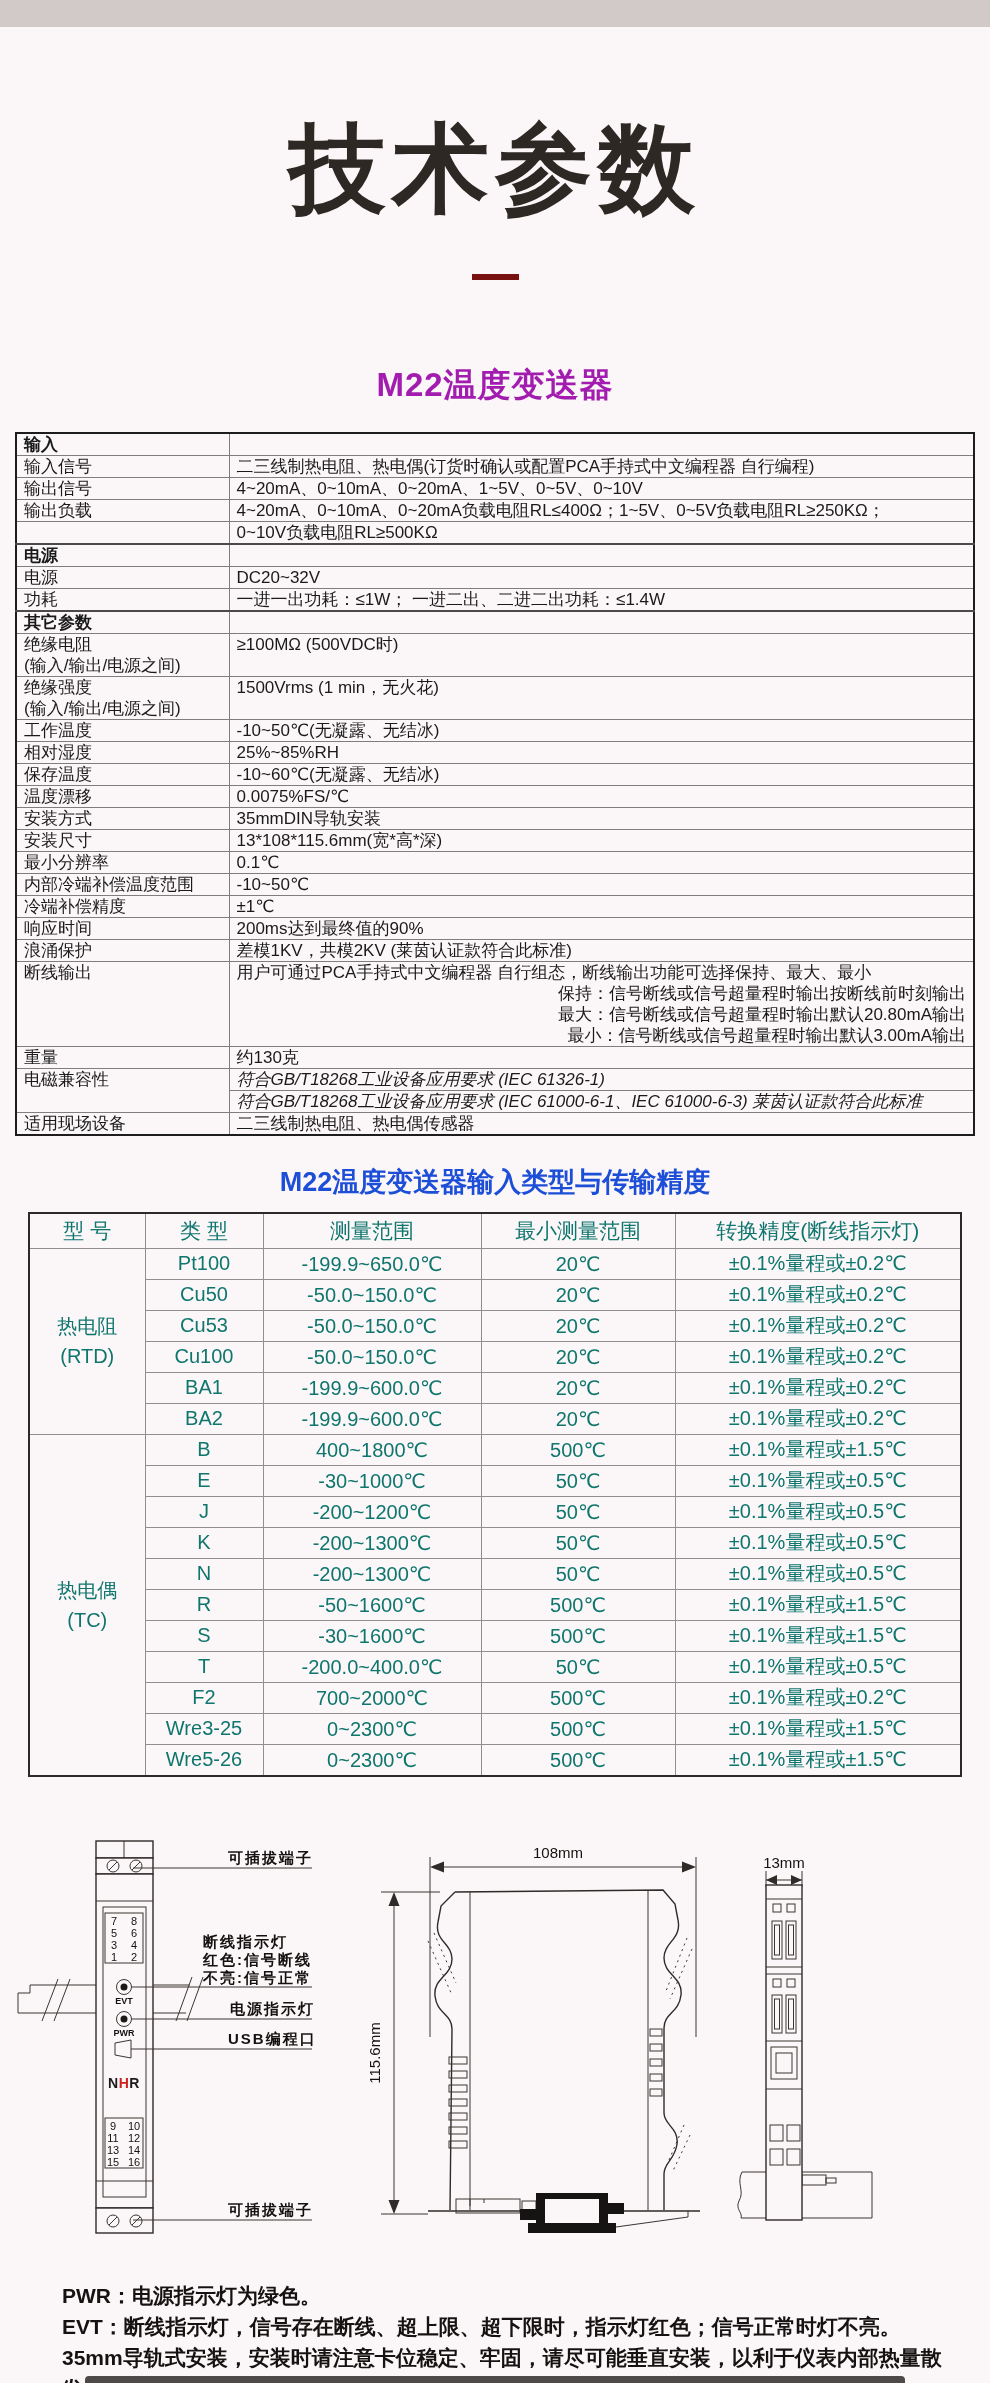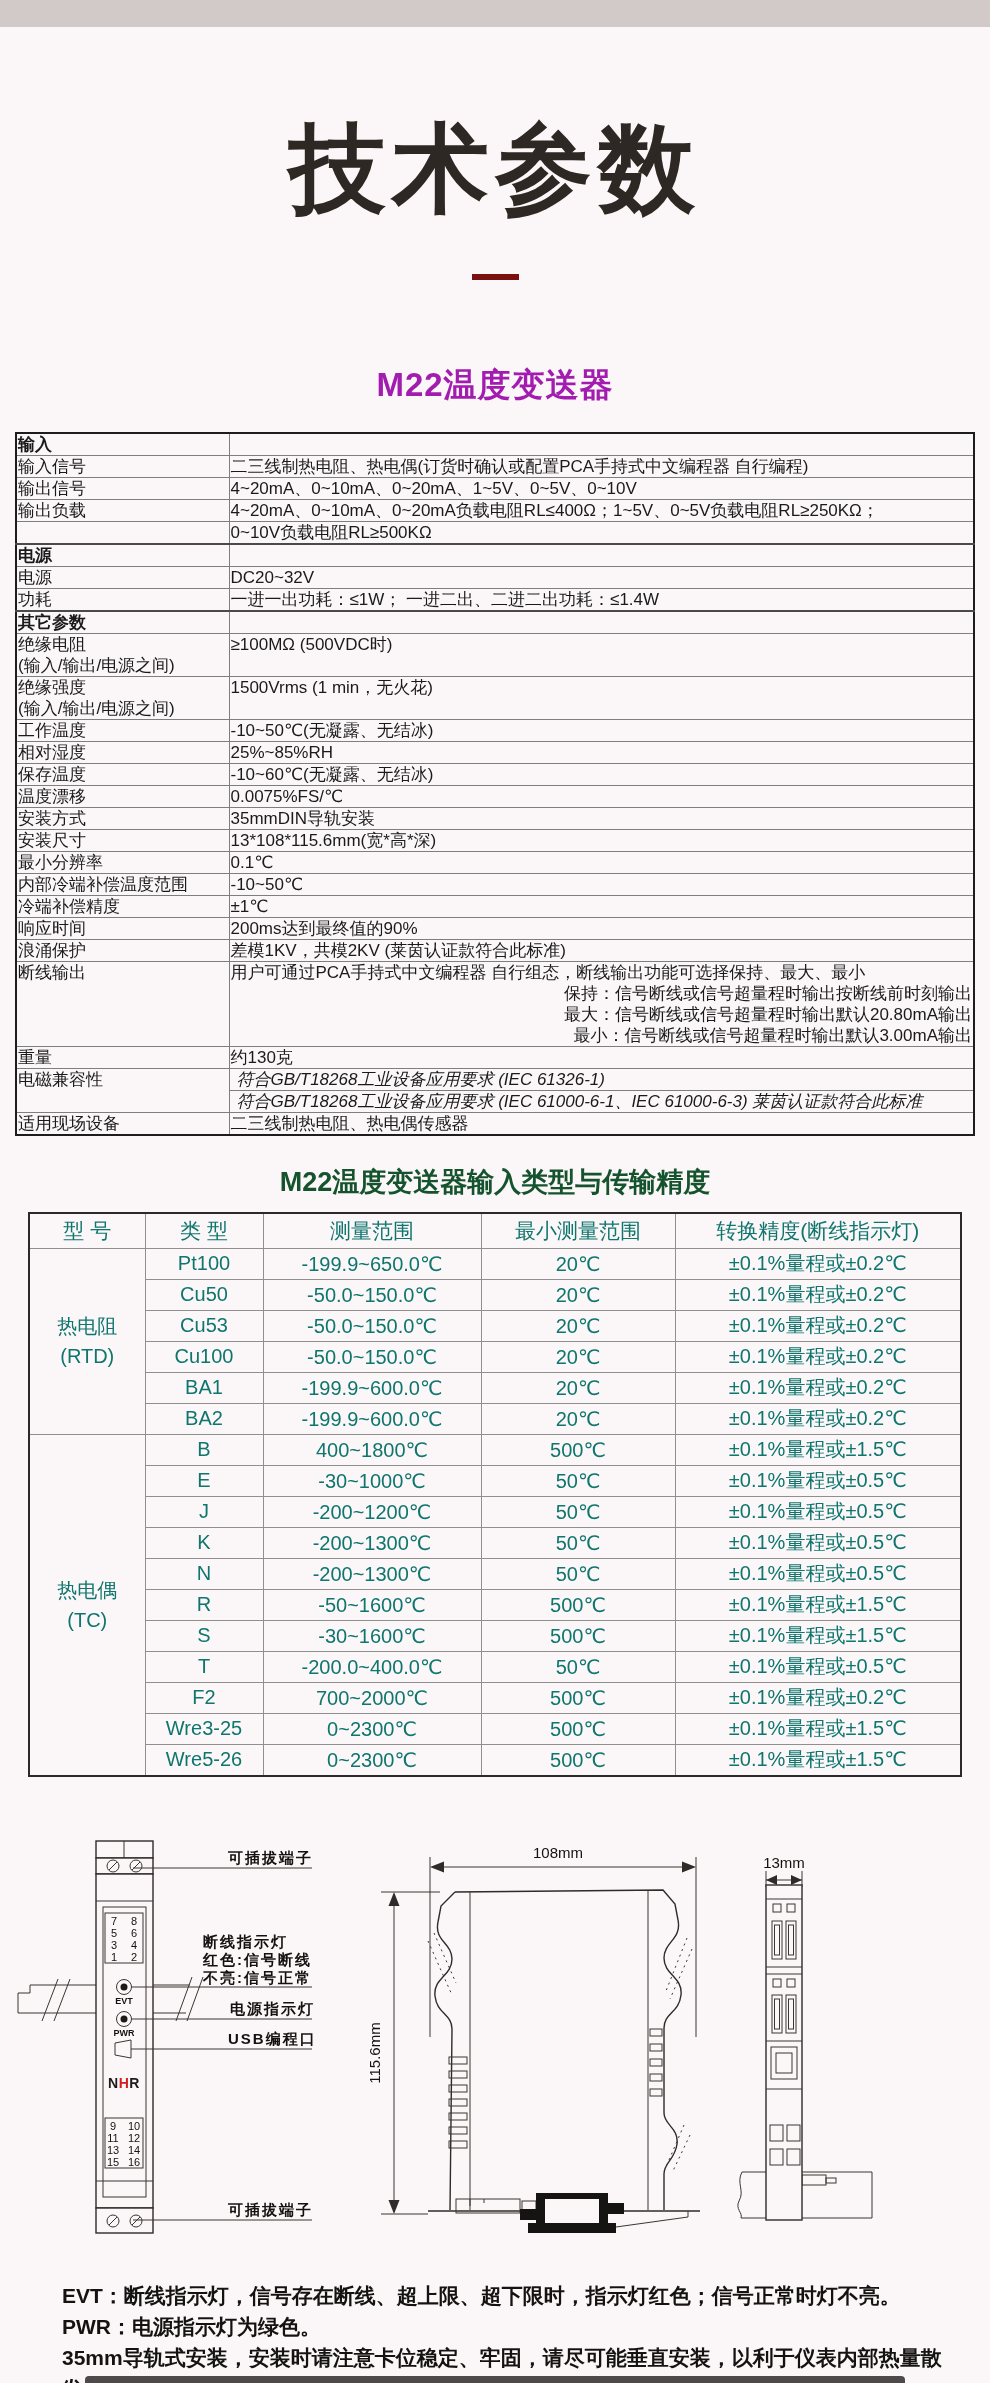--- a/index.html
+++ b/index.html
@@ -6,33 +6,33 @@
   body{font-family:"Liberation Sans","DejaVu Sans",sans-serif;color:#1a1a1a;}
   .page{width:990px;height:2383px;margin:0 auto;background:#fbf6f7;position:relative;overflow:hidden;}
   .top-strip{height:27px;background:#d1cac8;}
   .main-title{margin:93px 0 4px;text-align:center;font-size:97px;line-height:1.02;font-weight:900;color:#2d2823;letter-spacing:6px;}
   .accent-dash{width:47px;height:6px;background:#7a1111;margin:55px auto 0;}
   .product-title{margin:88px 0 0;text-align:center;font-size:33px;line-height:1;font-weight:700;color:#a21caf;letter-spacing:1px;}
 
   
   table.spec{border-collapse:collapse;table-layout:fixed;width:960px;margin:31px 0 0 15px;
     font-size:17px;line-height:21px;border:2px solid #1d1d1d;}
-  table.spec td{border:1px solid #7e7e7e;padding:0 1px;height:21px;vertical-align:middle;overflow:hidden;}
+  table.spec td{border:1px solid #7e7e7e;padding:0 7px;height:21px;vertical-align:middle;overflow:hidden;}
   table.spec col.c1{width:213px;}
   table.spec tr.sec-row td{font-weight:700;border-top:2px solid #4a4a4a;}
   table.spec tr.sec-row:first-child td{border-top:1px solid #7e7e7e;}
   table.spec td.top{vertical-align:top;}
   table.spec td.nopad{padding:0;font-style:italic;}
   .half{padding:0 7px;height:21px;line-height:21px;}
   .half + .half{border-top:1px solid #7e7e7e;}
   .vline{display:block;}
   .vline.ind{padding-left:14px;text-align:right;}
 
   
-  .type-title{margin:28px 0 0;text-align:center;font-size:27px;font-weight:700;color:#14532d;}
+  .type-title{margin:28px 0 0;text-align:center;font-size:27px;font-weight:700;color:#1d4ed8;}
   table.types{border-collapse:collapse;table-layout:fixed;width:934px;margin:12px 0 0 28px;
     font-size:20px;text-align:center;border:2px solid #2a2a2a;color:#0f766e;}
   table.types th,table.types td{border:1px solid #8f8f8f;height:30px;font-weight:400;padding:0 4px;overflow:hidden;}
   table.types thead th{height:34px;font-size:21px;}
   table.types col.t1{width:116px;} table.types col.t2{width:118px;}
   table.types col.t3{width:218px;} table.types col.t4{width:194px;}
   table.types td.group{line-height:1.5;}
 
   
   .diagram{display:block;margin:48px 0 0 0;}
@@ -490,19 +490,19 @@
       <rect class="ln2" x="776" y="228" width="16" height="20"></rect>
       <line class="ln2" x1="766" y1="264" x2="802" y2="264"></line>
       <rect class="ln2" x="770" y="300" width="13" height="16"></rect>
       <rect class="ln2" x="787" y="300" width="13" height="16"></rect>
       <rect class="ln2" x="770" y="324" width="13" height="16"></rect>
       <rect class="ln2" x="787" y="324" width="13" height="16"></rect>
     </g>
   </svg>
 
   <div class="notes">
+    <p>PWR：电源指示灯为绿色。</p>
     <p>EVT：断线指示灯，信号存在断线、超上限、超下限时，指示灯红色；信号正常时灯不亮。</p>
-    <p>PWR：电源指示灯为绿色。</p>
     <p>35mm导轨式安装，安装时请注意卡位稳定、牢固，请尽可能垂直安装，以利于仪表内部热量散发。</p>
   </div>
 
   <div class="bottom-bar"></div>
 </div>
 
 </body></html>

